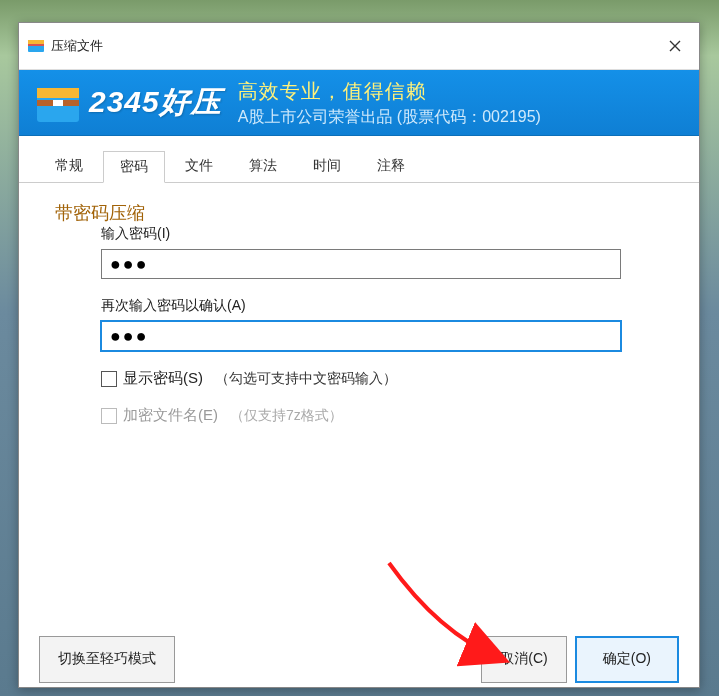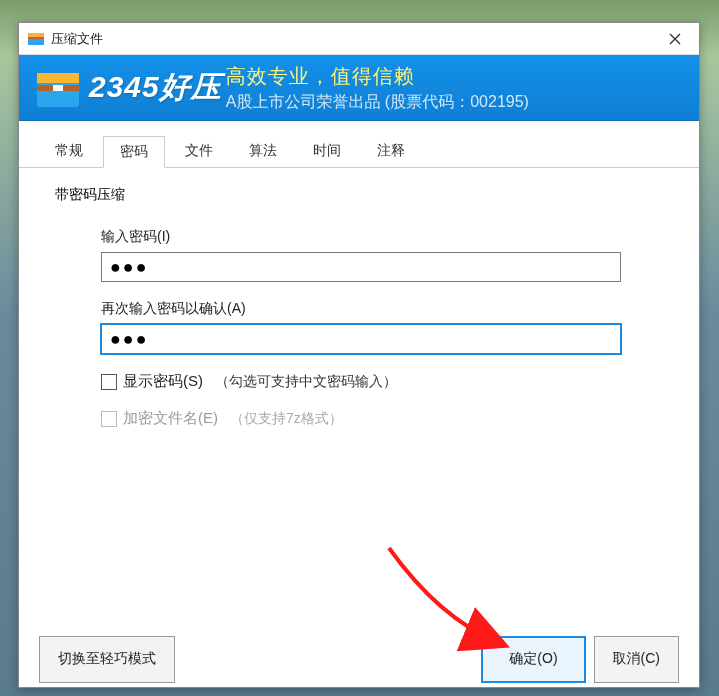--- a/index.html
+++ b/index.html
@@ -18,21 +18,21 @@
     top: 22px;
     width: 682px;
     height: 666px;
     background: #fff;
     border: 1px solid #888;
     box-shadow: 0 2px 10px rgba(0,0,0,0.3);
     display: flex;
     flex-direction: column;
   }
   .titlebar {
-    height: 32px;
+    height: 47px;
     display: flex;
     align-items: center;
     padding: 0 2px 0 8px;
     border-bottom: 1px solid #ddd;
     background: #fff;
   }
   .titlebar-icon {
     width: 18px; height: 18px;
     margin-right: 6px;
     display: inline-flex;
@@ -60,21 +60,21 @@
   }
   .banner-logo {
     font-size: 30px;
     font-weight: 900;
     font-style: italic;
     letter-spacing: 1px;
     white-space: nowrap;
     text-shadow: 1px 1px 2px rgba(0,0,0,0.2);
   }
   .banner-right {
-    margin-left: 4px;
+    margin-left: 16px;
     display: flex;
     flex-direction: column;
     align-items: flex-start;
   }
   .banner-tagline {
     font-size: 20px;
     color: #fff17a;
     font-weight: 500;
     letter-spacing: 1px;
   }
@@ -104,23 +104,22 @@
   }
   .content {
     flex: 1;
     padding: 18px 28px 10px 36px;
     position: relative;
   }
   .fieldset {
     border: none;
   }
   .fieldset-label {
-    font-size: 14px;
-    color: #000000;
-    margin-bottom: 24px;
+    font-size: 18px;
+    color: #a16207;
     display: block;
   }
   .form-area {
     margin-left: 46px;
     width: 520px;
   }
   .label-row {
     font-size: 14px;
     color: #222;
     margin-bottom: 6px;
@@ -266,16 +265,16 @@
           <path d="M0,0 L12,6 L0,12 Z" fill="#ff1a1a"></path>
         </marker>
       </defs>
       <path d="M10,10 Q60,80 120,105" stroke="#ff1a1a" stroke-width="4" fill="none" marker-end="url(#ah)"></path>
     </svg>
   </div>
 
   <div class="footer">
     <button class="btn">切换至轻巧模式</button>
     <div class="spacer"></div>
+    <button class="btn">取消(C)</button>
     <button class="btn primary">确定(O)</button>
-    <button class="btn">取消(C)</button>
   </div>
 </div>
 
 </body></html>

